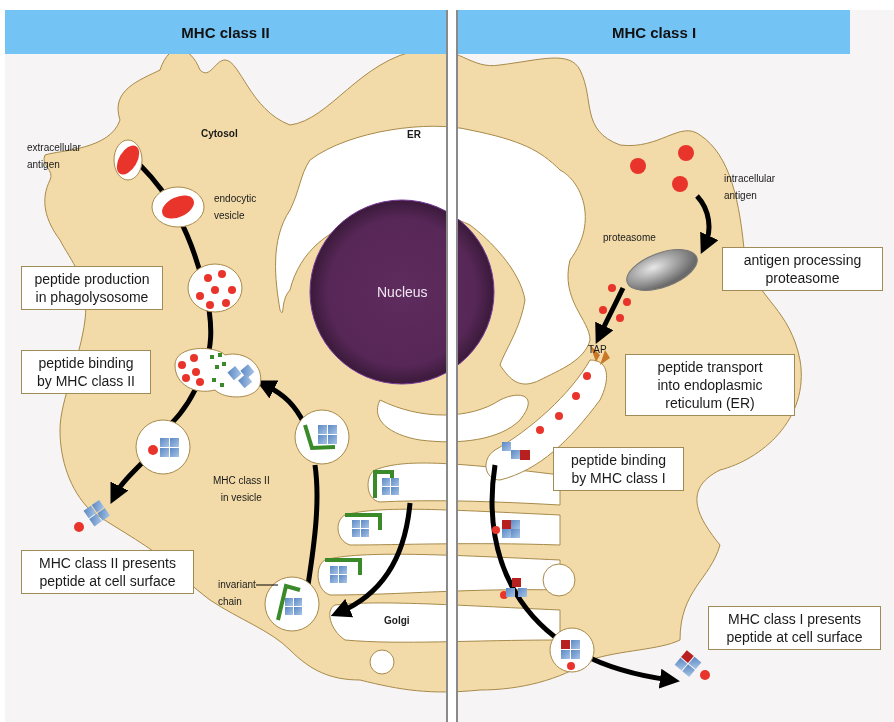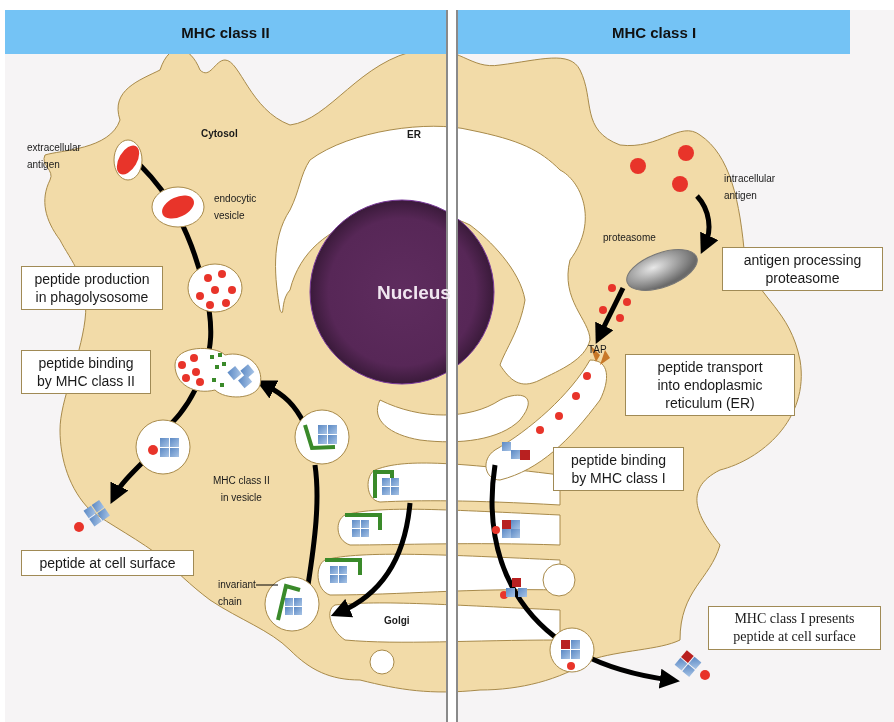--- a/index.html
+++ b/index.html
@@ -14,21 +14,21 @@
     .header-left { left: 5px; width: 441px; }
     .header-right { left: 458px; width: 392px; }
     .divider { position: absolute; top: 10px; left: 446px; width: 12px; height: 712px; background: #fff; }
     .divider-line { position: absolute; top: 10px; width: 2px; height: 712px; background: #8a8a8a; }
     svg.diagram { position: absolute; left: 0; top: 0; }
     .lbl { position: absolute; font-size: 10px; color: #1a1a1a; line-height: 17px; white-space: nowrap; }
     .lbl-bold { font-weight: bold; }
     .box { position: absolute; background: #fff; border: 1px solid #a08a55; font-size: 14px;
            color: #1a1a1a; line-height: 18px; text-align: center; padding: 3px 6px; white-space: nowrap;
            box-sizing: border-box; }
-    .nucleus-label { color: #f0e6f0; font-weight: bold; font-size: 19px; }
+    .nucleus-label { color: #f0e6f0; font-weight: normal; font-size: 14px; }
   </style>
 </head>
 <body>
 
 <div class="panel panel-left"></div>
 <div class="panel panel-right"></div>
 
 <svg class="diagram" width="894" height="722" viewBox="0 0 894 722">
   <defs>
     <radialGradient id="nucGrad" cx="50%" cy="50%" r="50%">
@@ -257,20 +257,21 @@
 
 <div class="box" style="left:21px;top:266px;width:142px;">
   <div>peptide production</div>
   <div>in phagolysosome</div>
 </div>
 <div class="box" style="left:21px;top:350px;width:130px;">
   <div>peptide binding</div>
   <div>by MHC class II</div>
 </div>
 <div class="box" style="left:21px;top:550px;width:173px;">
+  <div>MHC class II presents</div>
   <div>peptide at cell surface</div>
 </div>
 
 <div class="lbl" style="left:724px;top:151px;margin-top:19px;">
   <div>intracellular</div>
   <div>antigen</div>
 </div>
 <div class="lbl" style="left:603px;top:229px;">proteasome</div>
 <div class="lbl" style="left:556px;top:341px;margin-left:32px;">TAP</div>
 
@@ -280,16 +281,16 @@
 </div>
 <div class="box" style="left:625px;top:354px;width:170px;">
   <div>peptide transport</div>
   <div>into endoplasmic</div>
   <div>reticulum (ER)</div>
 </div>
 <div class="box" style="left:553px;top:447px;width:131px;">
   <div>peptide binding</div>
   <div>by MHC class I</div>
 </div>
-<div class="box" style="left:708px;top:606px;width:173px;font-family:Liberation Serif, serif;">
+<div class="box" style="left:708px;top:606px;width:173px;">
   <div>MHC class I presents</div>
   <div>peptide at cell surface</div>
 </div>
 
 </body></html>

